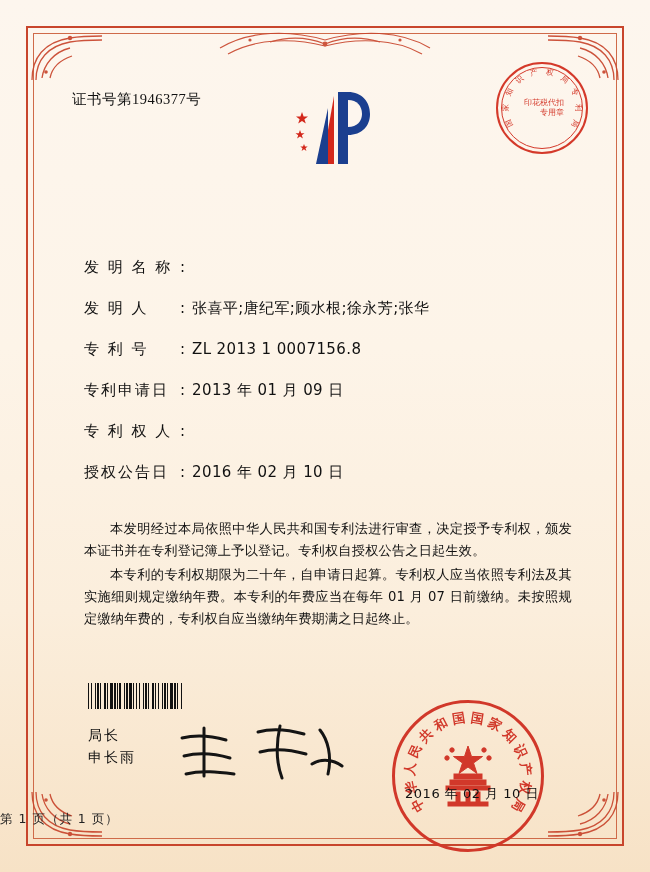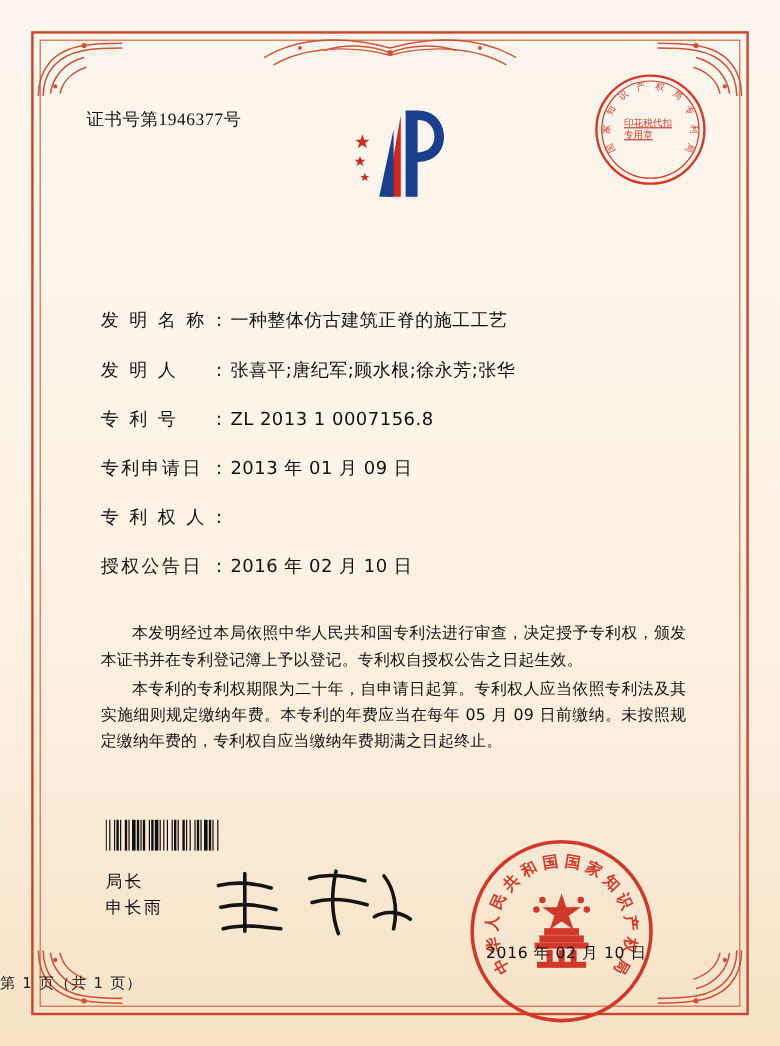--- a/index.html
+++ b/index.html
@@ -114,26 +114,25 @@
     color: #d4392a;
     font-size: 5px;
     line-height: 6px;
   }
   .seal-top .seal-center {
     position: absolute;
     left: 50%;
     top: 50%;
     transform: translate(-50%,-50%);
     width: 44px;
-    text-align: left;
+    text-align: right;
     color: #d4392a;
     font-size: 8px;
     line-height: 10px;
     letter-spacing: 0px;
-    text-decoration: underline;
   }
   .arc-char {
     position: absolute;
     left: 50%;
     top: 50%;
     transform-origin: 0 0;
     font-size: 7.5px;
     color: #d4392a;
     white-space: nowrap;
   }
@@ -380,21 +379,20 @@
         <span class="arc-char" style="font-size: 7.5px; transform: rotate(115deg) translate(0px, -36px) translate(-50%, -50%) rotate(0deg); transform-origin: 0px 0px;">局</span>
       </div>
     <div class="seal-center">印花税代扣专用章</div>
   </div>
 
 
   <div class="fields">
     <div class="field-row">
       <span class="field-label">发 明 名 称</span>
       <span class="field-colon">:</span>
-      <span class="field-value">一种整体仿古建筑正脊的施工工艺</span>
     </div>
     <div class="field-row">
       <span class="field-label">发 明 人</span>
       <span class="field-colon">:</span>
       <span class="field-value">张喜平;唐纪军;顾水根;徐永芳;张华</span>
     </div>
     <div class="field-row">
       <span class="field-label">专 利 号</span>
       <span class="field-colon">:</span>
       <span class="field-value">ZL 2013 1 0007156.8</span>
@@ -410,21 +408,21 @@
     </div>
     <div class="field-row">
       <span class="field-label">授权公告日</span>
       <span class="field-colon">:</span>
       <span class="field-value">2016 年 02 月 10 日</span>
     </div>
   </div>
 
   <div class="body-text">
     <p>本发明经过本局依照中华人民共和国专利法进行审查，决定授予专利权，颁发本证书并在专利登记簿上予以登记。专利权自授权公告之日起生效。</p>
-    <p>本专利的专利权期限为二十年，自申请日起算。专利权人应当依照专利法及其实施细则规定缴纳年费。本专利的年费应当在每年 05 月 09 日前缴纳。未按照规定缴纳年费的，专利权自应当缴纳年费期满之日起终止。</p>
+    <p>本专利的专利权期限为二十年，自申请日起算。专利权人应当依照专利法及其实施细则规定缴纳年费。本专利的年费应当在每年 01 月 07 日前缴纳。未按照规定缴纳年费的，专利权自应当缴纳年费期满之日起终止。</p>
   </div>
 
   <div class="barcode">
     <svg width="194" height="26" viewBox="0 0 194 26" id="barcode-svg">
         <rect x="0" y="0" width="1" height="26" fill="#111"></rect>
         <rect x="3" y="0" width="1" height="26" fill="#111"></rect>
         <rect x="7" y="0" width="1" height="26" fill="#111"></rect>
         <rect x="9" y="0" width="2" height="26" fill="#111"></rect>
         <rect x="12" y="0" width="1" height="26" fill="#111"></rect>
         <rect x="16" y="0" width="2" height="26" fill="#111"></rect>

